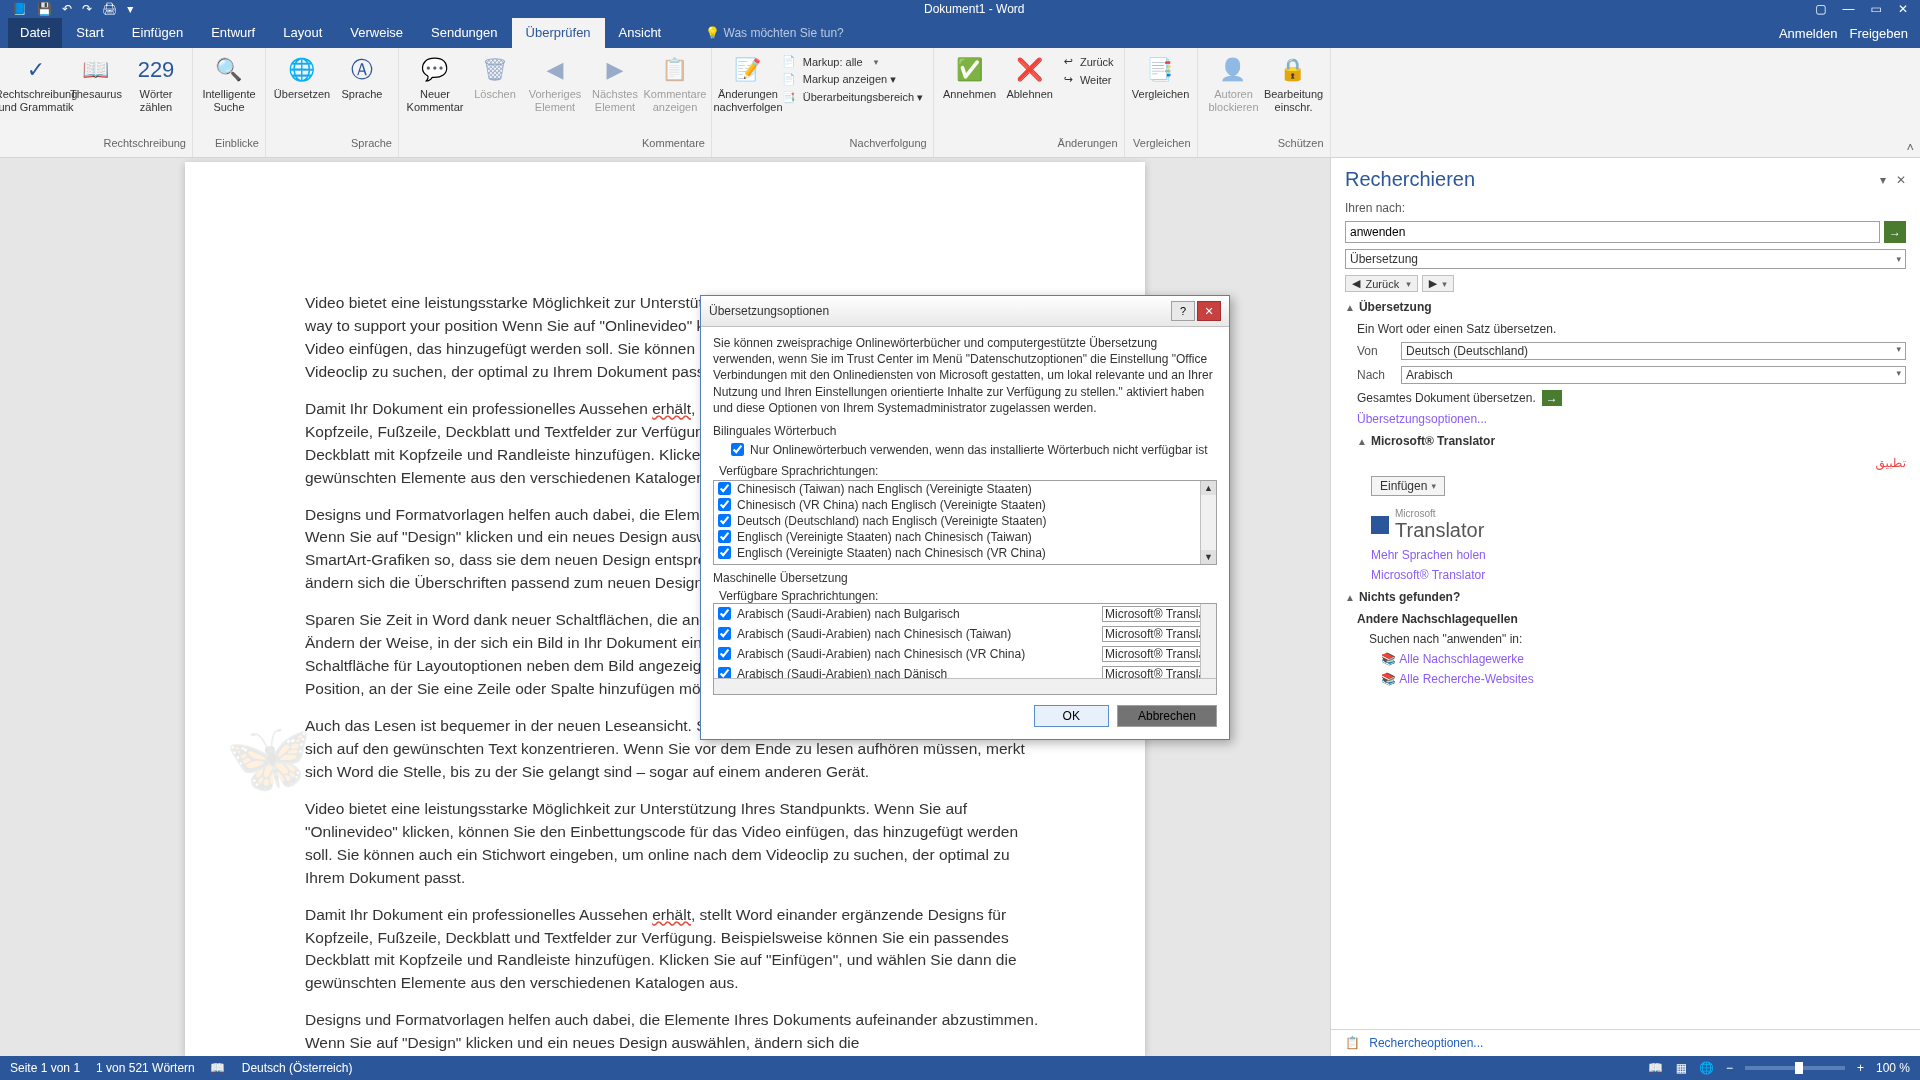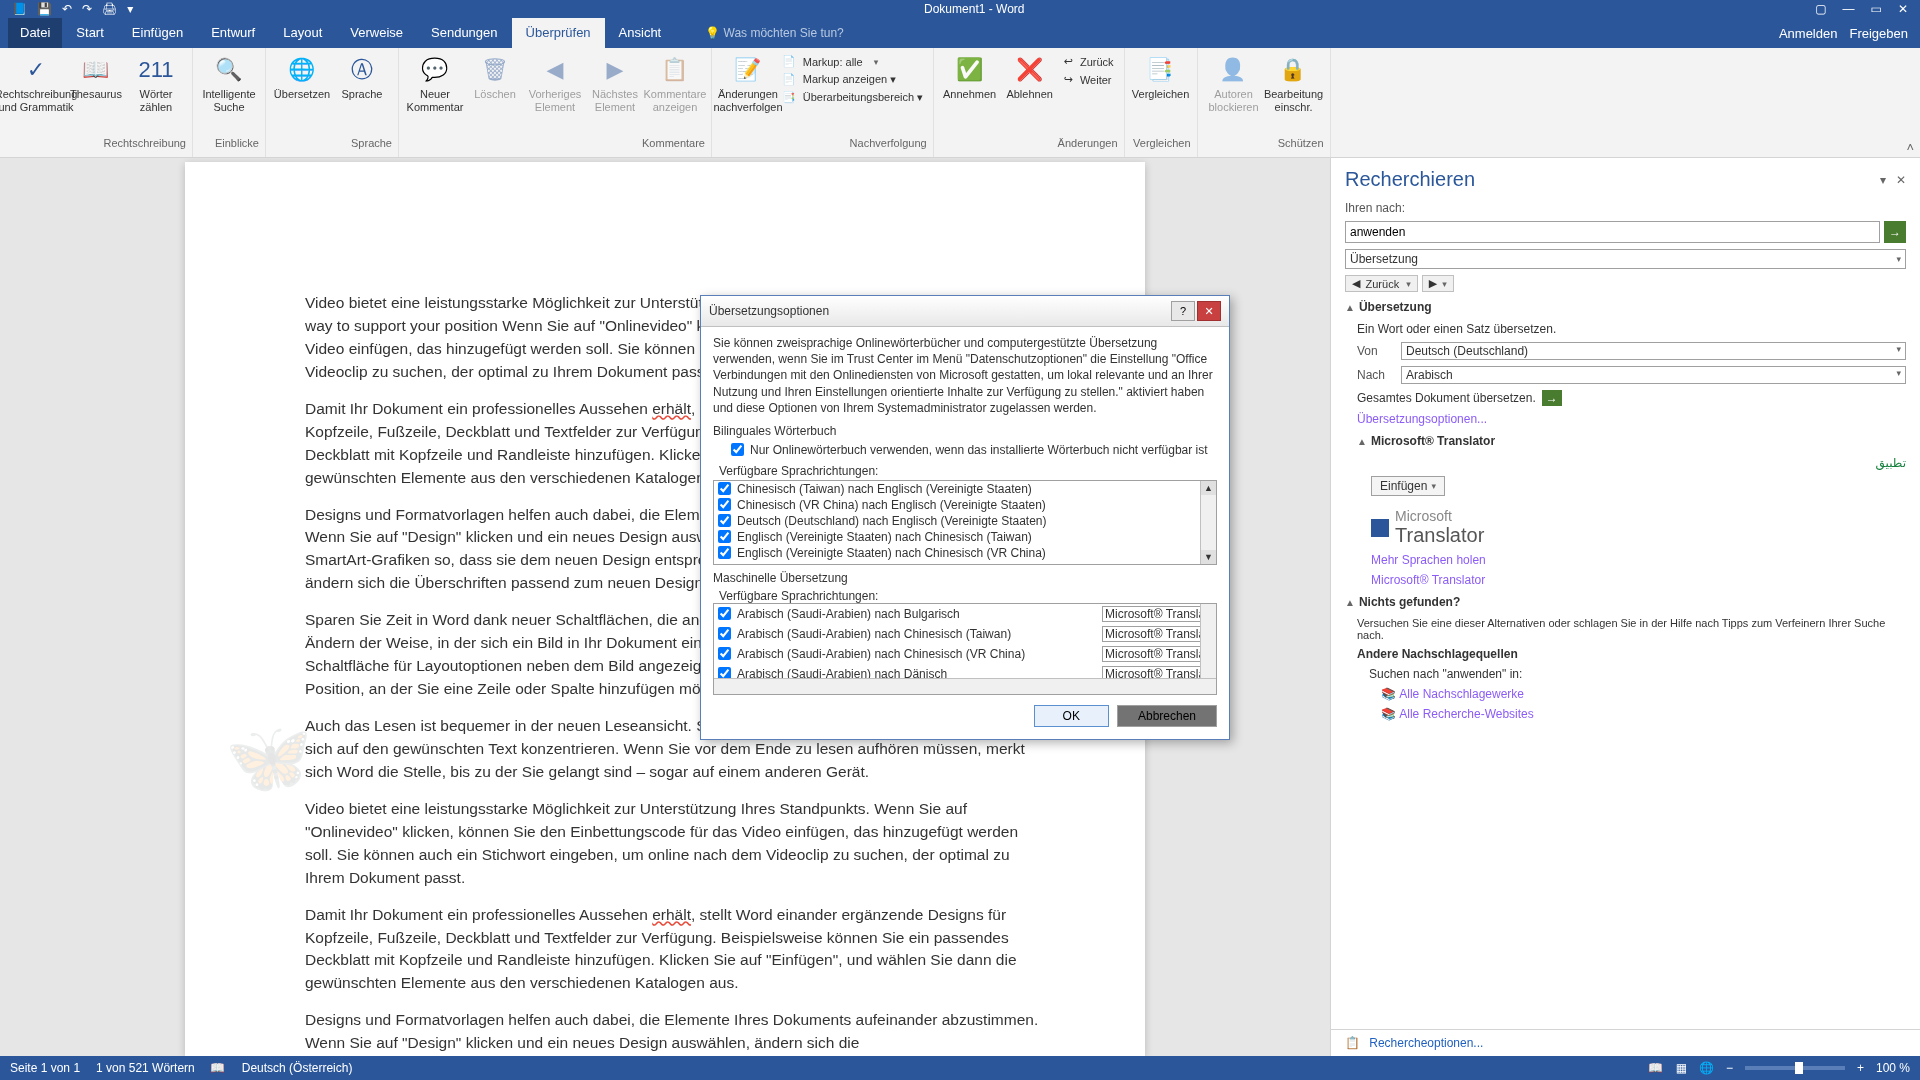--- a/index.html
+++ b/index.html
@@ -56,21 +56,21 @@
 .tree-item { display:flex; align-items:center; gap:4px; padding:2px 0; font-size:12px;}
 .tree-caret { color:#666; font-size:10px; }
 .from-to-row { display:flex; align-items:center; gap:6px; }
 .from-to-row .lbl { width:38px; color:#555; }
 .from-to-row .sel { flex:1; border:1px solid #a0a0a0; padding:1px 4px; background:#fff; display:flex; justify-content:space-between;}
 .translator-logo { font-size:20px; font-weight:300; color:#555; display:flex; align-items:center; gap:6px;}
 .translator-logo .sq { width:18px; height:18px; background:#2b579a; }
 .pane-link { color:#8b5cf6; cursor:pointer; font-size:12px; }
 .pane-footer { margin-top:auto; border-top:1px solid #d4d4d4; padding:6px 14px; font-size:12px; color:#2060c0; display:flex; align-items:center; gap:6px;}
 .einfugen-btn { border:1px solid #a0a0a0; padding:2px 8px; background:#f4f4f4; display:inline-flex; align-items:center; gap:4px;}
-.arabic { direction:rtl; color:#15803d;}
+.arabic { direction:rtl; color:#ef4444;}
 
 
 .statusbar { height:24px; background:#2b579a; color:#fff; display:flex; align-items:center; font-size:12px; padding:0 10px; gap:16px; }
 .statusbar .right { margin-left:auto; display:flex; align-items:center; gap:12px; }
 .zoom-slider { width:100px; height:4px; background:#5a7fb8; position:relative; }
 .zoom-slider .thumb { position:absolute; left:50%; top:-4px; width:8px; height:12px; background:#fff; }
 
 
 .modal { position:absolute; left:700px; top:295px; width:530px; background:#fff; border:1px solid #5a7fb8; box-shadow:3px 3px 10px rgba(0,0,0,0.3); font-size:12px;}
 .modal-title { background:linear-gradient(#fff,#e8e8e8); border-bottom:1px solid #c0c0c0; padding:5px 8px; display:flex; align-items:center;justify-content:space-between; }
@@ -140,21 +140,21 @@
     <div class="items">
       <div class="rb-btn-large">
           <div class="ic">✓</div>
           <span>Rechtschreibung und Grammatik</span>
         </div>
       <div class="rb-btn-large">
           <div class="ic">📖</div>
           <span>Thesaurus</span>
         </div>
       <div class="rb-btn-large">
-          <div class="ic">211</div>
+          <div class="ic">229</div>
           <span>Wörter zählen</span>
         </div>
     </div>
     <div class="label">Rechtschreibung</div>
   </div>
   <div class="ribbon-group">
     <div class="items">
         <div class="rb-btn-large">
           <div class="ic">🔍</div>
           <span>Intelligente Suche</span>
@@ -322,31 +322,30 @@
       <div class="arabic" style="padding-left:26px;">تطبيق</div>
       <div style="padding-left:26px;">
         <span class="einfugen-btn">
             <span>Einfügen</span>
             <span class="drop-arrow">▾</span>
           </span>
       </div>
       <div class="translator-logo" style="padding-left:26px;margin-top:6px;">
         <div class="sq"></div>
         <div>
-            <div style="font-size:14px;color:#888;">Microsoft</div>
+            <div style="font-size:10px;color:#888;">Microsoft</div>
             <div>Translator</div>
           </div>
       </div>
       <div class="pane-link" style="padding-left:26px;">Mehr Sprachen holen</div>
       <div class="pane-link" style="padding-left:26px;">Microsoft® Translator</div>
       <div class="tree-item">
           <span class="tree-caret">▲</span>
           <b>Nichts gefunden?</b>
         </div>
-      <div style="padding-left:12px;font-size:11px;">Versuchen Sie eine dieser Alternativen oder schlagen Sie in der Hilfe nach Tipps zum Verfeinern Ihrer Suche nach.</div>
       <div style="padding-left:12px;"><b>Andere Nachschlagequellen</b></div>
       <div style="padding-left:24px;">Suchen nach "anwenden" in:</div>
       <div class="pane-link" style="padding-left:36px;">📚&nbsp;<span>Alle Nachschlagewerke</span></div>
       <div class="pane-link" style="padding-left:36px;">📚&nbsp;<span>Alle Recherche-Websites</span></div>
     </div>
     <div class="pane-footer">📋&nbsp;<span>Rechercheoptionen...</span></div>
   </div>
 </div>
 
 <div class="statusbar">

